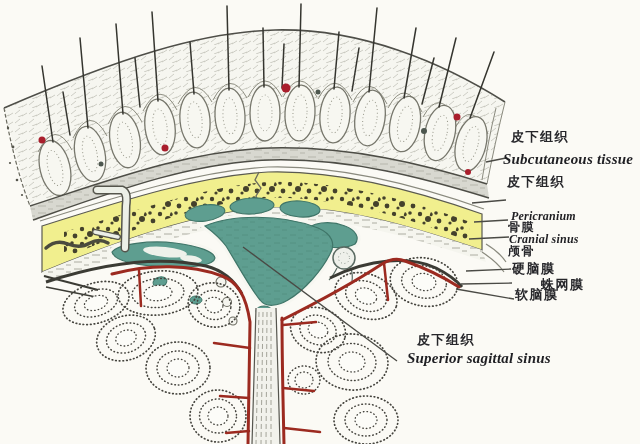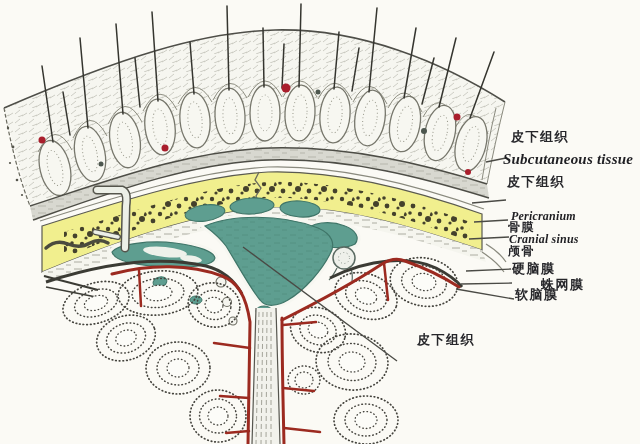--- a/index.html
+++ b/index.html
@@ -316,13 +316,14 @@
   <div class="lbl zh sm" style="left:508px;top:221px">骨膜</div>
 
   <div class="lbl en sm" style="left:509px;top:233px">Cranial sinus</div>
   <div class="lbl zh sm" style="left:508px;top:245px">颅骨</div>
 
   <div class="lbl zh" style="left:512px;top:262px">硬脑膜</div>
   <div class="lbl zh" style="left:541px;top:278px">蛛网膜</div>
   <div class="lbl zh" style="left:515px;top:288px">软脑膜</div>
 
   <div class="lbl zh" style="left:417px;top:333px">皮下组织</div>
+  <div class="lbl en" style="left:407px;top:352px">Superior sagittal sinus</div>
 </div>
 
 </body></html>

